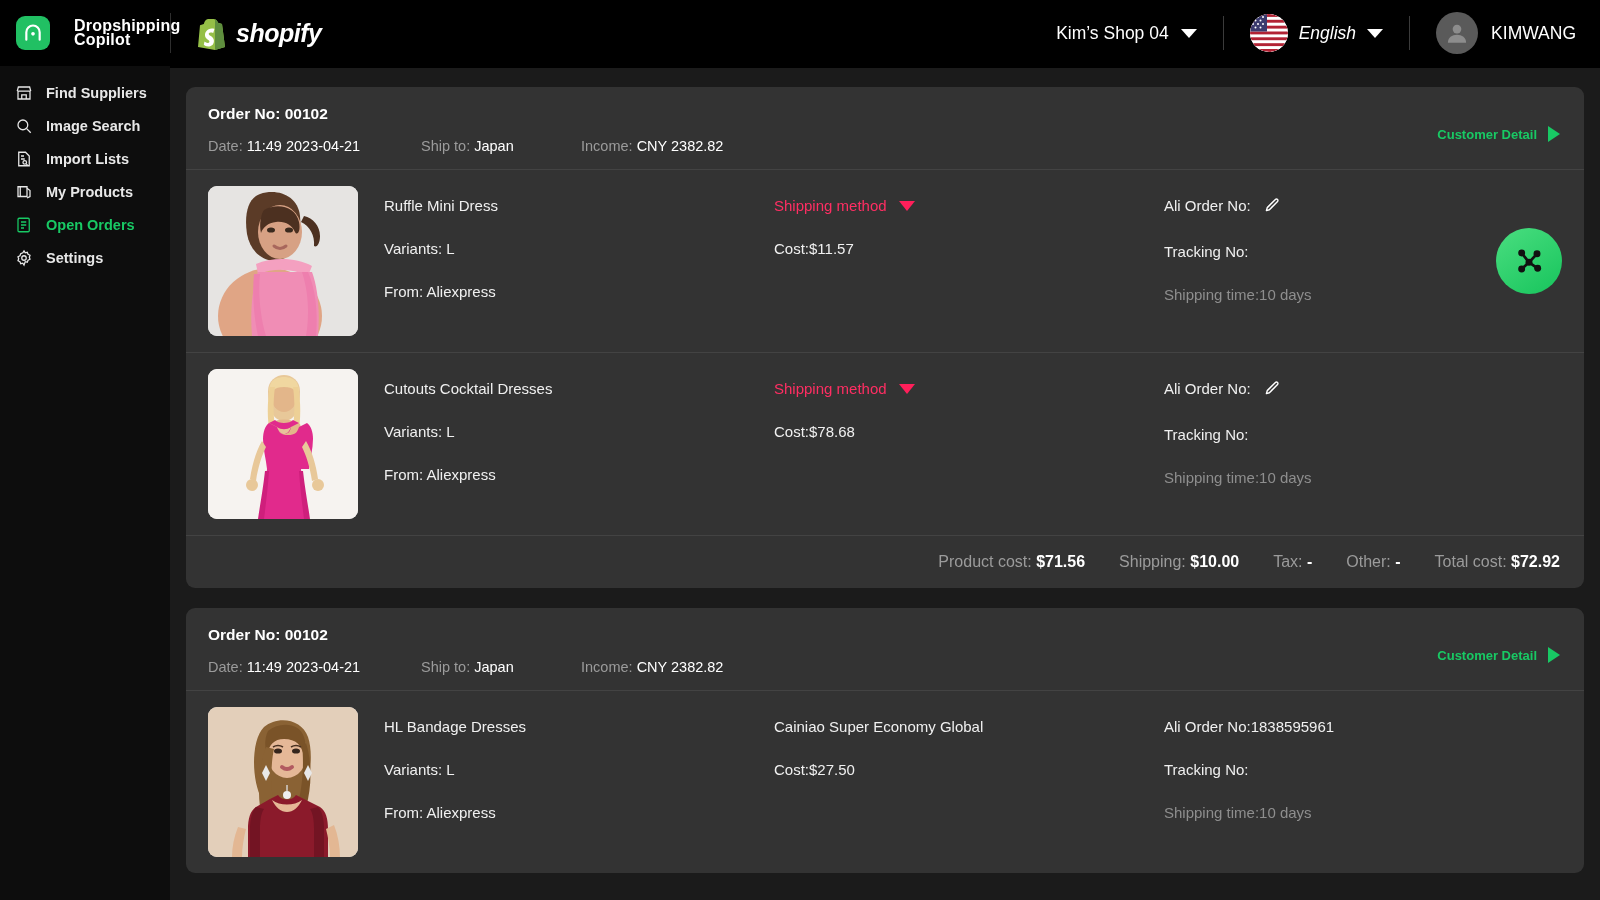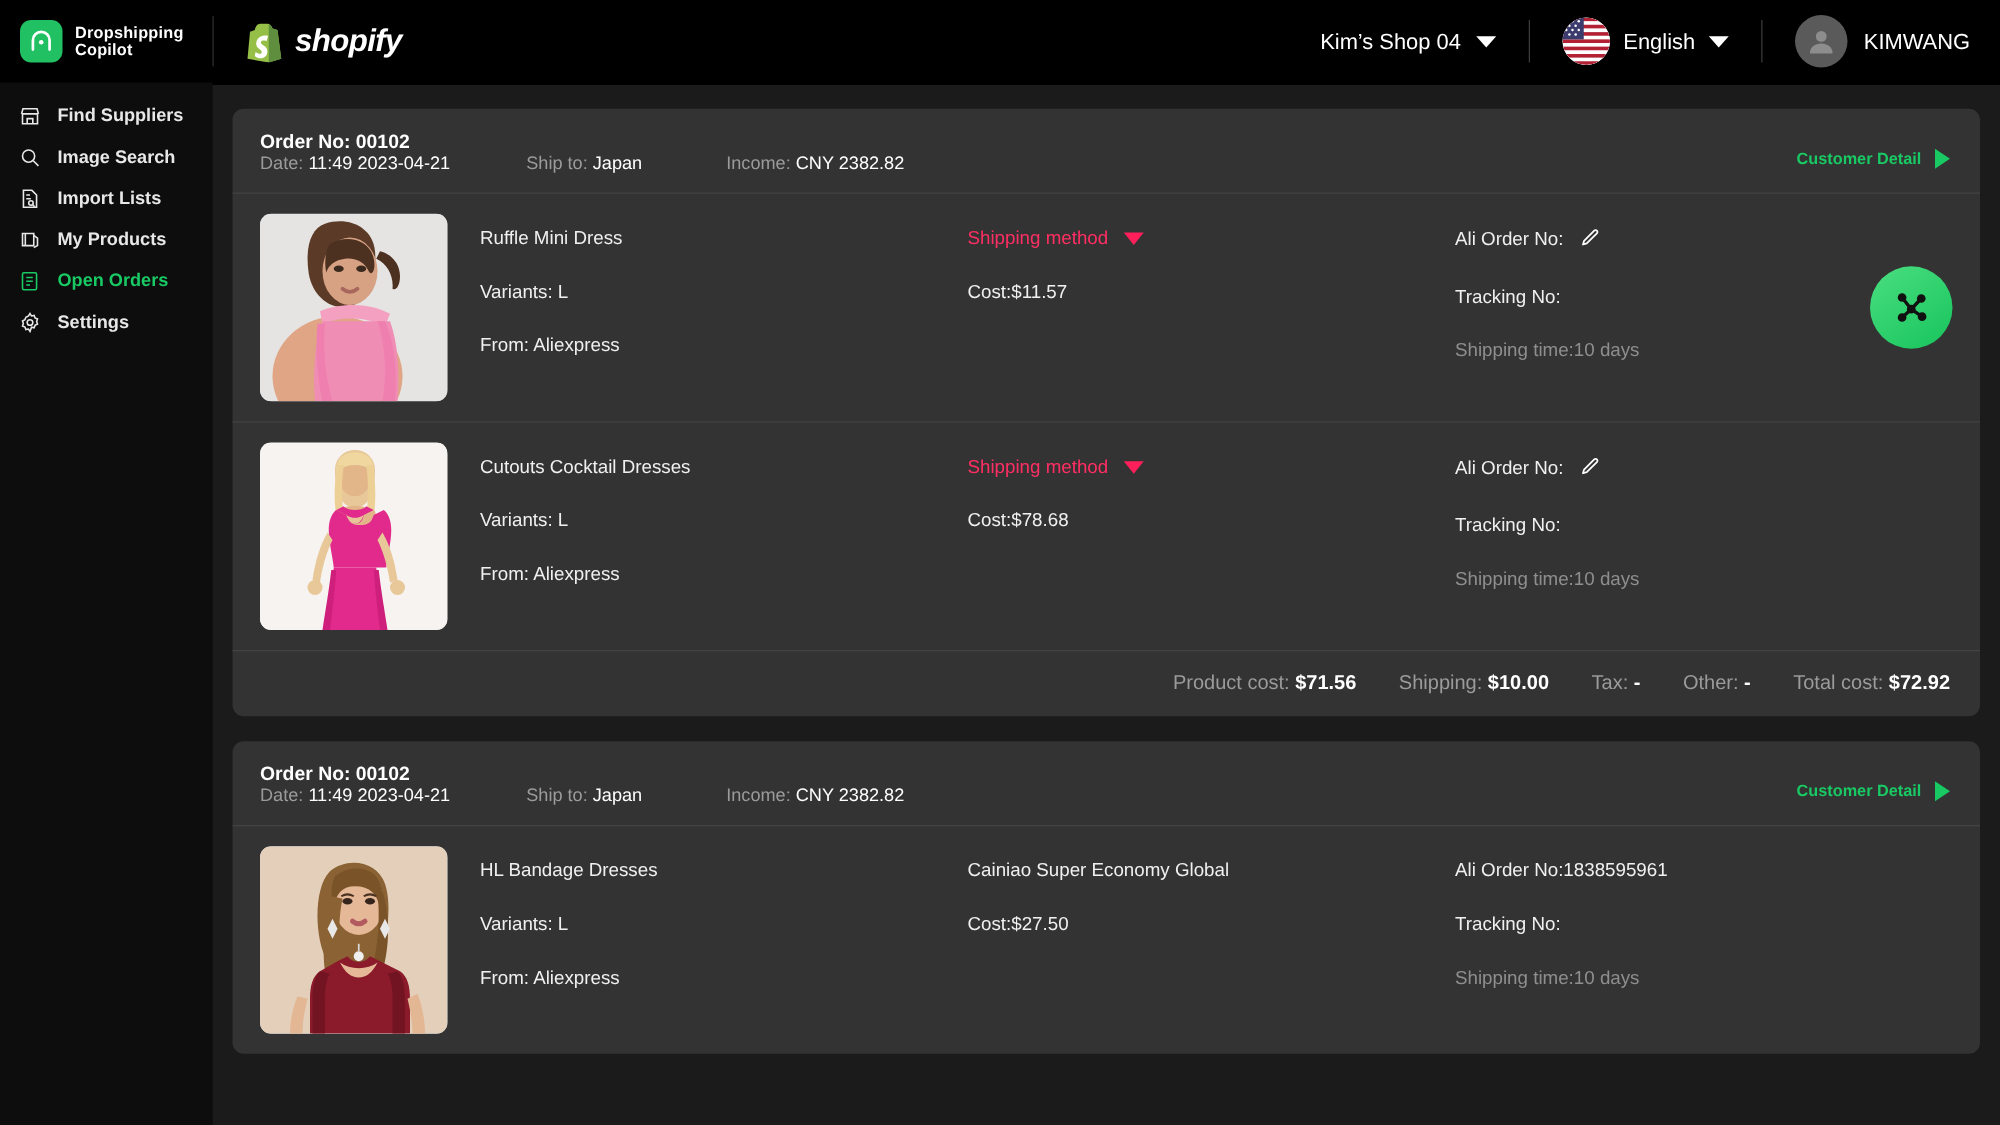--- a/index.html
+++ b/index.html
@@ -14,21 +14,21 @@
   .topbar{
     position:absolute; left:0; top:0; width:1600px; height:66px;
     background:#000; display:flex; align-items:center;
   }
   .brand{ display:flex; align-items:center; padding-left:16px; width:170px; }
   .brand-logo{
     width:34px; height:34px; border-radius:9px; background:#21c063;
     display:flex; align-items:center; justify-content:center; flex:0 0 auto;
   }
   .brand-text{
-    margin-left:10px; color:#fff; font-size:13px; font-weight:700;
+    margin-left:24px; color:#fff; font-size:16px; font-weight:700;
     line-height:14px; letter-spacing:.2px;
   }
   .vdiv{ width:1px; height:40px; background:#2e2e2e; }
   .shopify{ display:flex; align-items:center; margin-left:26px; }
   .shopify-name{
     color:#fff; font-size:25px; font-weight:700; font-style:italic;
     margin-left:9px; letter-spacing:-.5px;
   }
   .topbar-right{
     margin-left:auto; display:flex; align-items:center; padding-right:24px;
@@ -36,21 +36,21 @@
   }
   .shop-select{
     display:flex; align-items:center; color:#fff; font-size:17.5px; gap:12px;
     cursor:pointer;
   }
   .caret{
     width:0;height:0;border-left:8px solid transparent;border-right:8px solid transparent;
     border-top:9px solid #fff;
   }
   .sep{ width:1px; height:34px; background:#3b3b3b; margin:0 26px; }
-  .lang{ display:flex; align-items:center; gap:11px; color:#fff; font-size:17.5px; cursor:pointer;}
+  .lang{ display:flex; align-items:center; gap:11px; color:#fff; font-size:17.5px; cursor:pointer;font-style:italic;}
   .flag{
     width:38px;height:38px;border-radius:50%;overflow:hidden;position:relative;flex:0 0 auto;
     background:#fff;
   }
   .user{ display:flex; align-items:center; gap:13px; color:#fff; font-size:17.5px; cursor:pointer;}
   .avatar{
     width:42px;height:42px;border-radius:50%;background:#5a5a5a;
     display:flex;align-items:center;justify-content:center;flex:0 0 auto;
   }
 
@@ -69,21 +69,21 @@
   
   .main{
     position:absolute; left:170px; top:68px; width:1430px; height:834px;
     background:#1b1b1b; padding:19px 16px 0 16px; overflow:hidden;
   }
   .card{
     background:#333333; border-radius:9px; margin-bottom:20px; overflow:hidden;
   }
   .card-head{ padding:18px 22px 15px 22px; position:relative; }
   .order-no{ color:#fff; font-size:15.5px; font-weight:700; }
-  .meta-row{ display:flex; align-items:flex-start; }
+  .meta-row{ display:flex; align-items:flex-start; margin-top:15px; }
   .meta{ color:#9b9b9b; font-size:14.5px; }
   .meta b{ color:#fff; font-weight:400; }
   .m1{ width:213px; }
   .m2{ width:160px; }
   .cust-detail{
     position:absolute; right:24px; top:50%; transform:translateY(-2px);
     display:flex; align-items:center; gap:11px; color:#18c964;
     font-size:13px; font-weight:700; cursor:pointer;
   }
   .tri-right{

